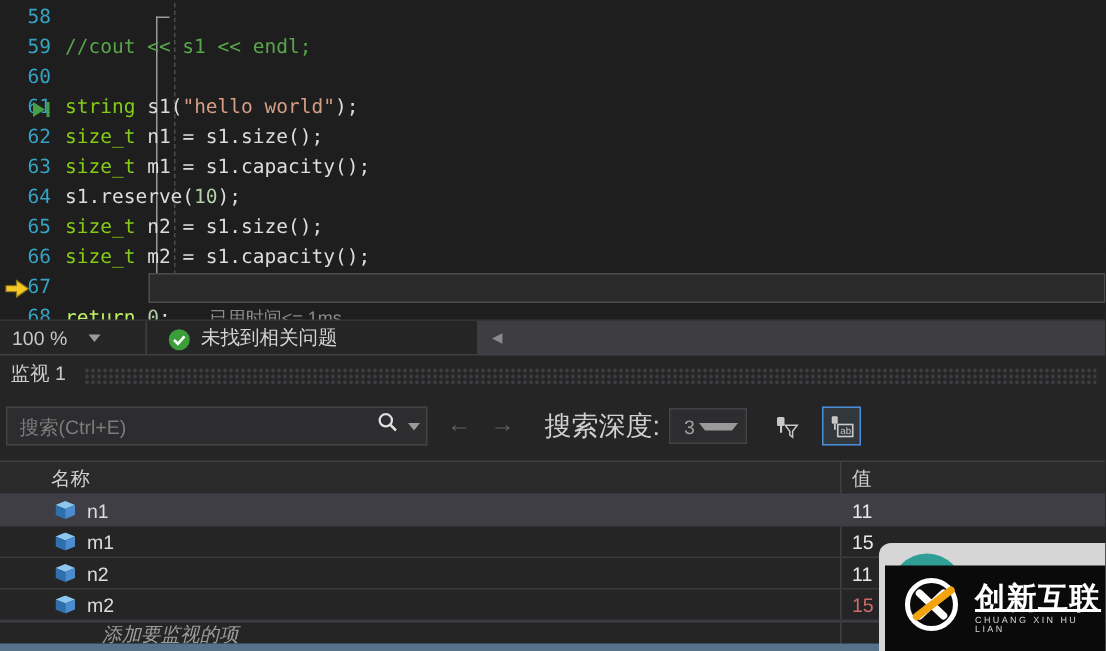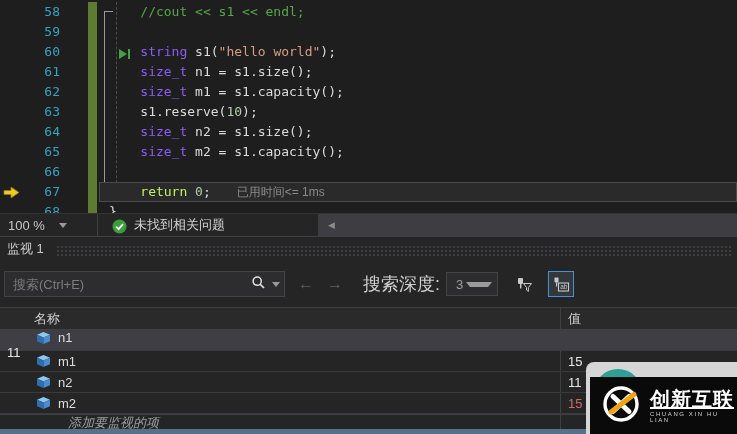--- a/index.html
+++ b/index.html
@@ -10,31 +10,31 @@
   }
   
   .editor{
     position:absolute;left:0;top:0;width:737px;height:213px;
     background:#1e1e1e;overflow:hidden;
   }
   .guide-outline{position:absolute;left:104px;top:11px;width:1px;height:190px;background:#9a9a9a;z-index:1;}
   .guide-outline-tick{position:absolute;left:104px;top:11px;width:9px;height:1px;background:#9a9a9a;z-index:1;}
   .guide-indent{position:absolute;left:116px;top:2px;height:196px;width:0;border-left:1px dashed #4b4b4b;z-index:1;}
   .code-lines{position:absolute;left:0;top:2px;width:737px;z-index:2;}
-  .crow{display:flex;height:20px;line-height:20px;position:relative;}
+  .crow{display:flex;height:20px;line-height:20px;position:relative;flex-direction:column;}
   .cmargin{width:26px;flex:none;position:relative;}
   .cmargin svg{position:absolute;left:3px;top:4px;}
   .cnum{width:34px;flex:none;text-align:right;color:#35a3c2;
         font-family:"DejaVu Sans Mono","Liberation Mono",monospace;font-size:13px;}
   .cbar{width:9px;flex:none;margin-left:28px;background:#5e7c31;}
   .ctext{flex:1;padding-left:12px;white-space:pre;position:relative;z-index:2;
          font-family:"DejaVu Sans Mono","Liberation Mono",monospace;font-size:13px;color:#dcdcdc;}
   .hlbox{position:absolute;left:99px;right:0;top:0;bottom:0;background:#2a2a2b;
          border:1px solid #4b4b4d;box-sizing:border-box;z-index:1;}
-  .tok.cm{color:#57a64a;} .tok.ty{color:#8b5cf6;} .tok.df{color:#dcdcdc;}
+  .tok.cm{color:#57a64a;} .tok.ty{color:#84cc16;} .tok.df{color:#dcdcdc;}
   .tok.st{color:#d69d85;} .tok.nu{color:#b5cea8;} .tok.kw{color:#bef264;}
   .perf{color:#8b8b8b;font-size:12px;margin-left:26px;font-family:"Liberation Sans",sans-serif;}
   .runto{position:absolute;left:21px;top:4px;}
   
   .ed-bar{position:absolute;left:0;top:213px;width:737px;height:23px;background:#252526;
           border-top:1px solid #333336;box-sizing:border-box;display:flex;align-items:center;}
   .zoom-ctl{width:98px;height:100%;display:flex;align-items:center;padding-left:8px;box-sizing:border-box;
             border-right:1px solid #3f3f46;color:#c8c8c8;font-size:13px;cursor:default;}
   .zoom-ctl .caret{margin-left:14px;}
   .caret{width:0;height:0;border-left:4px solid transparent;border-right:4px solid transparent;
@@ -68,21 +68,21 @@
   .tool-btn.active{border:1px solid #4a90d9;background:#32373c;}
   
   .w-grid{position:relative;}
   .g-head{height:23px;display:flex;border-top:1px solid #3f3f46;border-bottom:1px solid #3f3f46;
           box-sizing:border-box;background:#2a2a2b;color:#d0d0d0;font-size:13px;}
   .g-c1{width:561px;flex:none;display:flex;align-items:center;padding-left:34px;box-sizing:border-box;
         border-right:1px solid #3f3f46;}
   .g-c2{flex:1;display:flex;align-items:center;padding-left:7px;}
   .wrow{height:21px;display:flex;border-bottom:1px solid #3a3a3e;box-sizing:border-box;
         font-size:13px;color:#dcdcdc;}
-  .wrow.sel{background:#3e3e44;flex-direction:column;}
+  .wrow.sel{background:#3e3e44;}
   .wrow .g-c1{padding-left:0;}
   .wrow .vicon{margin:0 8px 0 37px;display:flex;align-items:center;}
   .wrow .val{color:#e8e8e8;}
   .wrow .val.chg{color:#d16969;}
   .add-row{height:17px;border:1px solid #3f3f46;border-left:0;border-right:0;box-sizing:border-box;
            display:flex;align-items:center;}
   .add-row span{font-style:italic;color:#9c9c9c;font-size:13px;padding-left:34px;}
   
   .blue-strip{position:absolute;left:0;top:429px;width:590px;height:5px;background:#56718a;z-index:5;}
   .wm-card{position:absolute;left:586px;top:362px;width:151px;height:72px;background:#d6d6d6;

